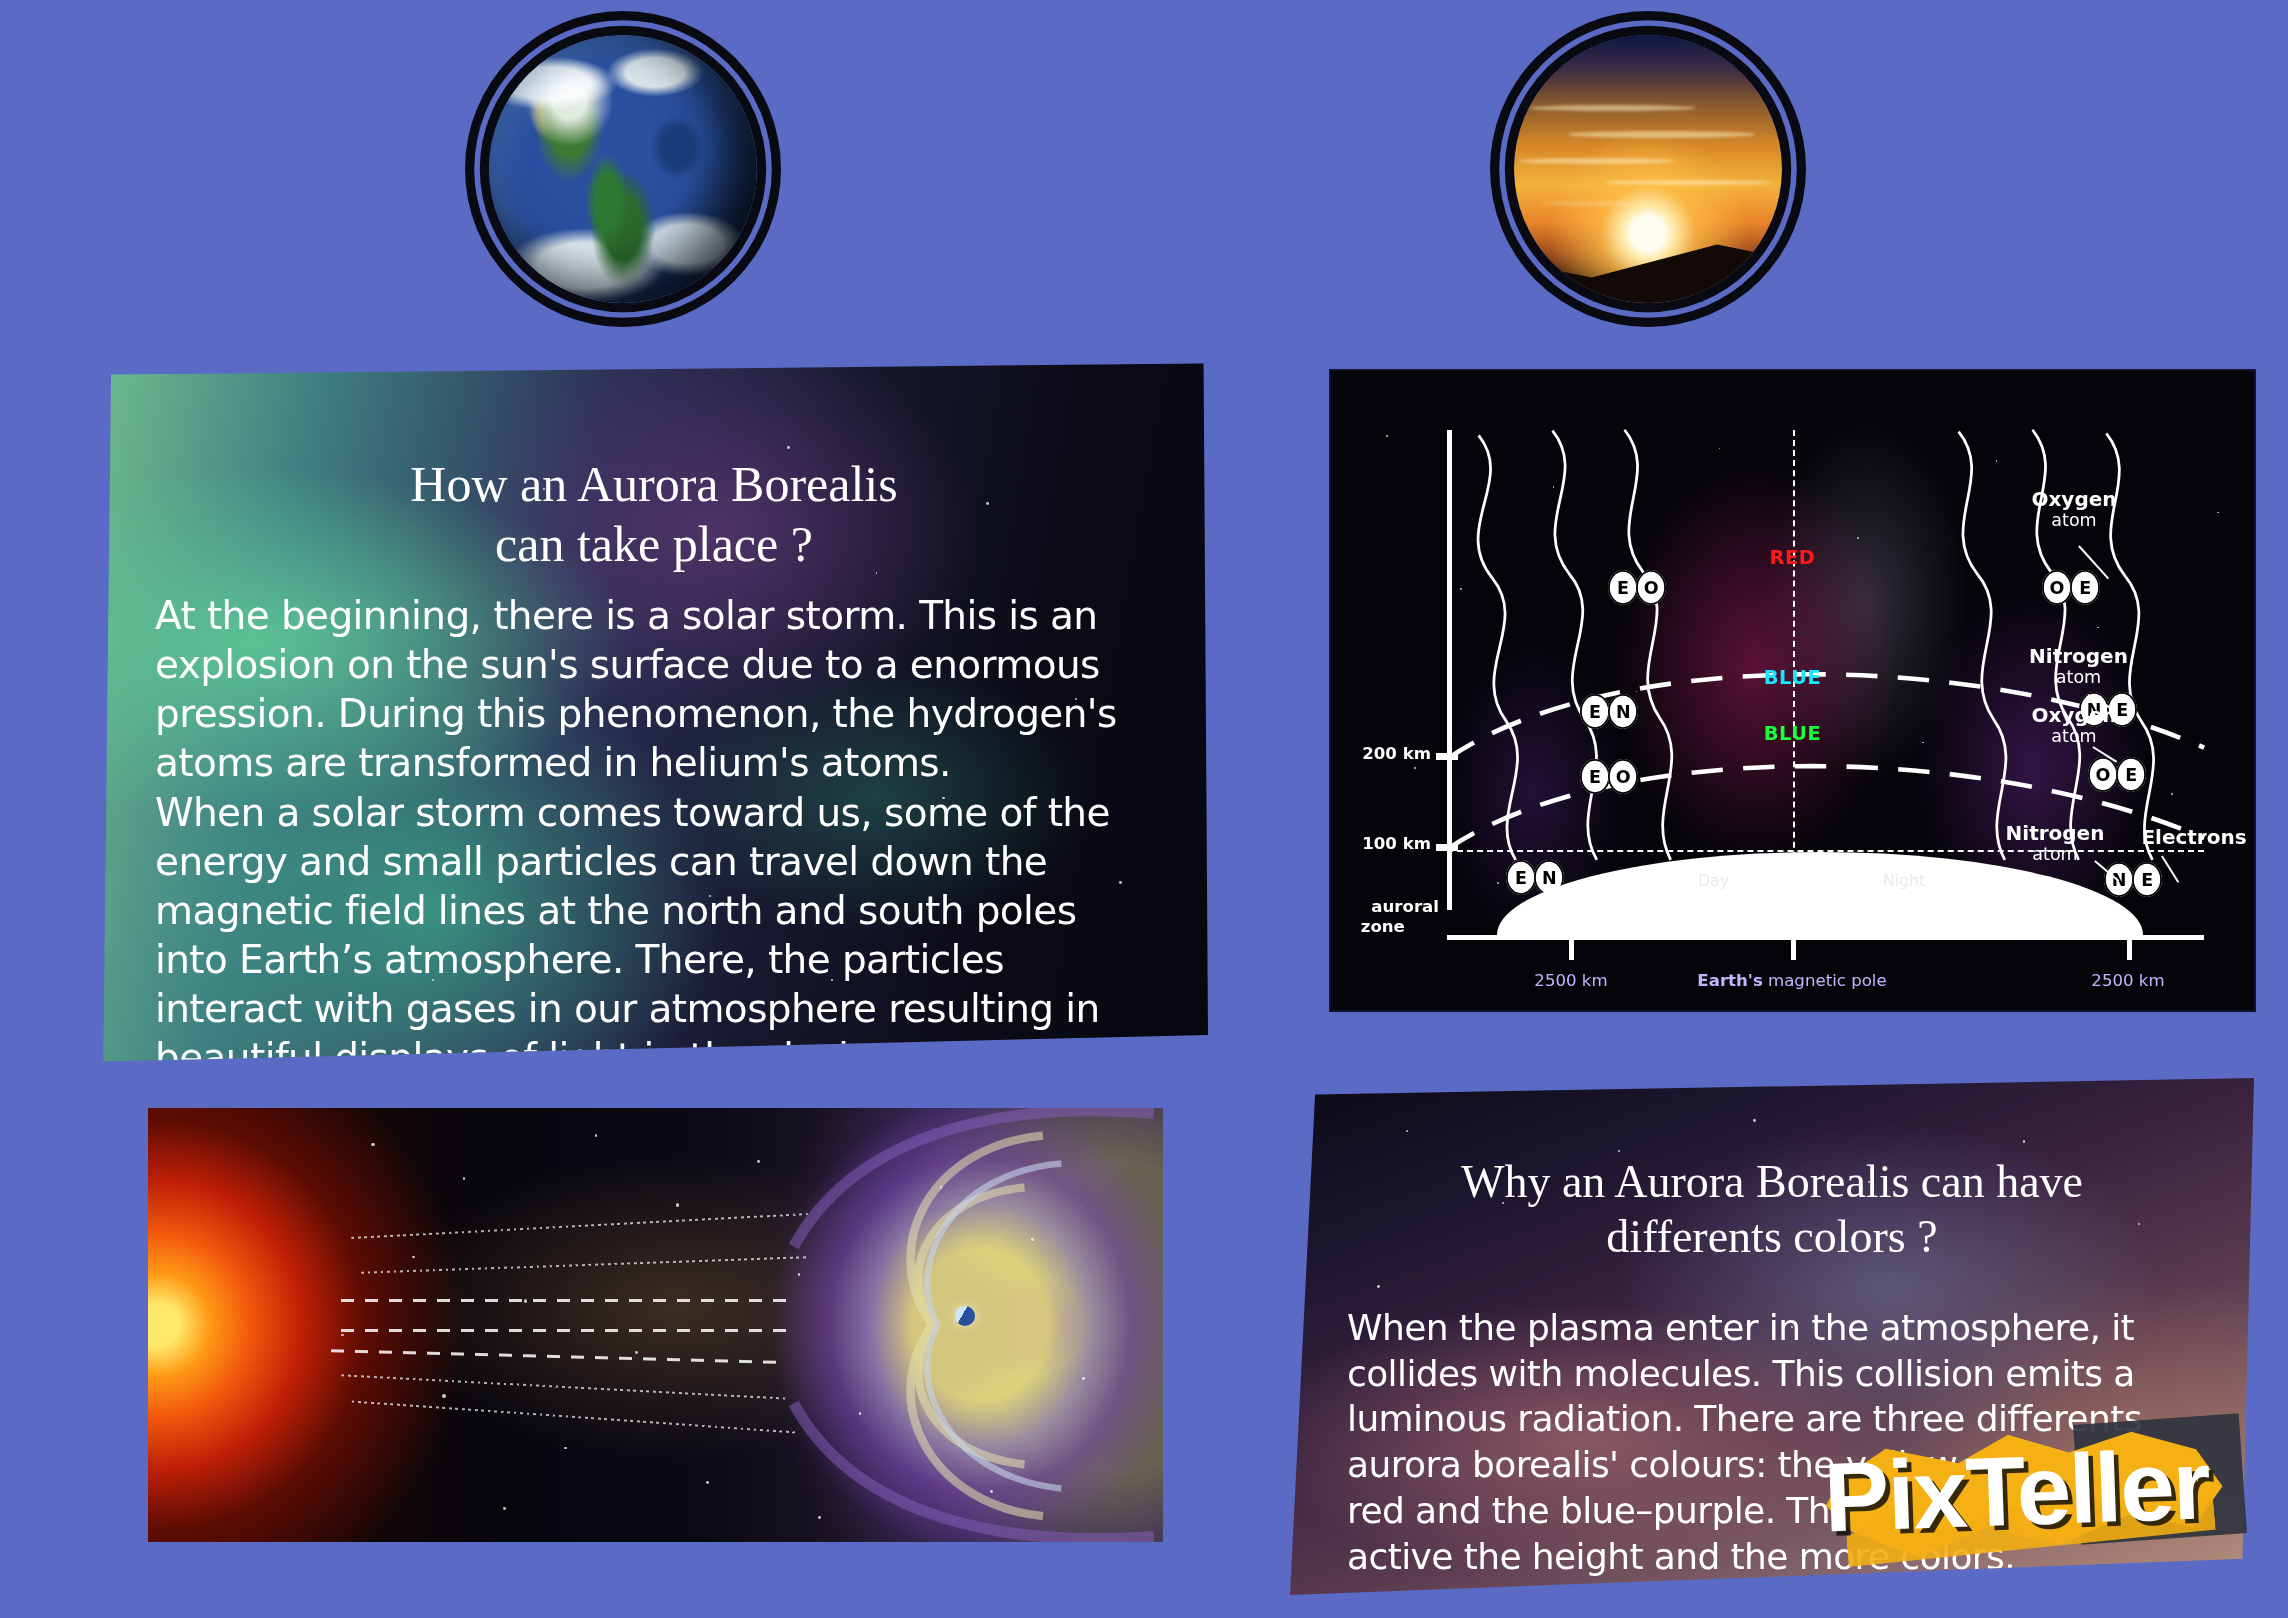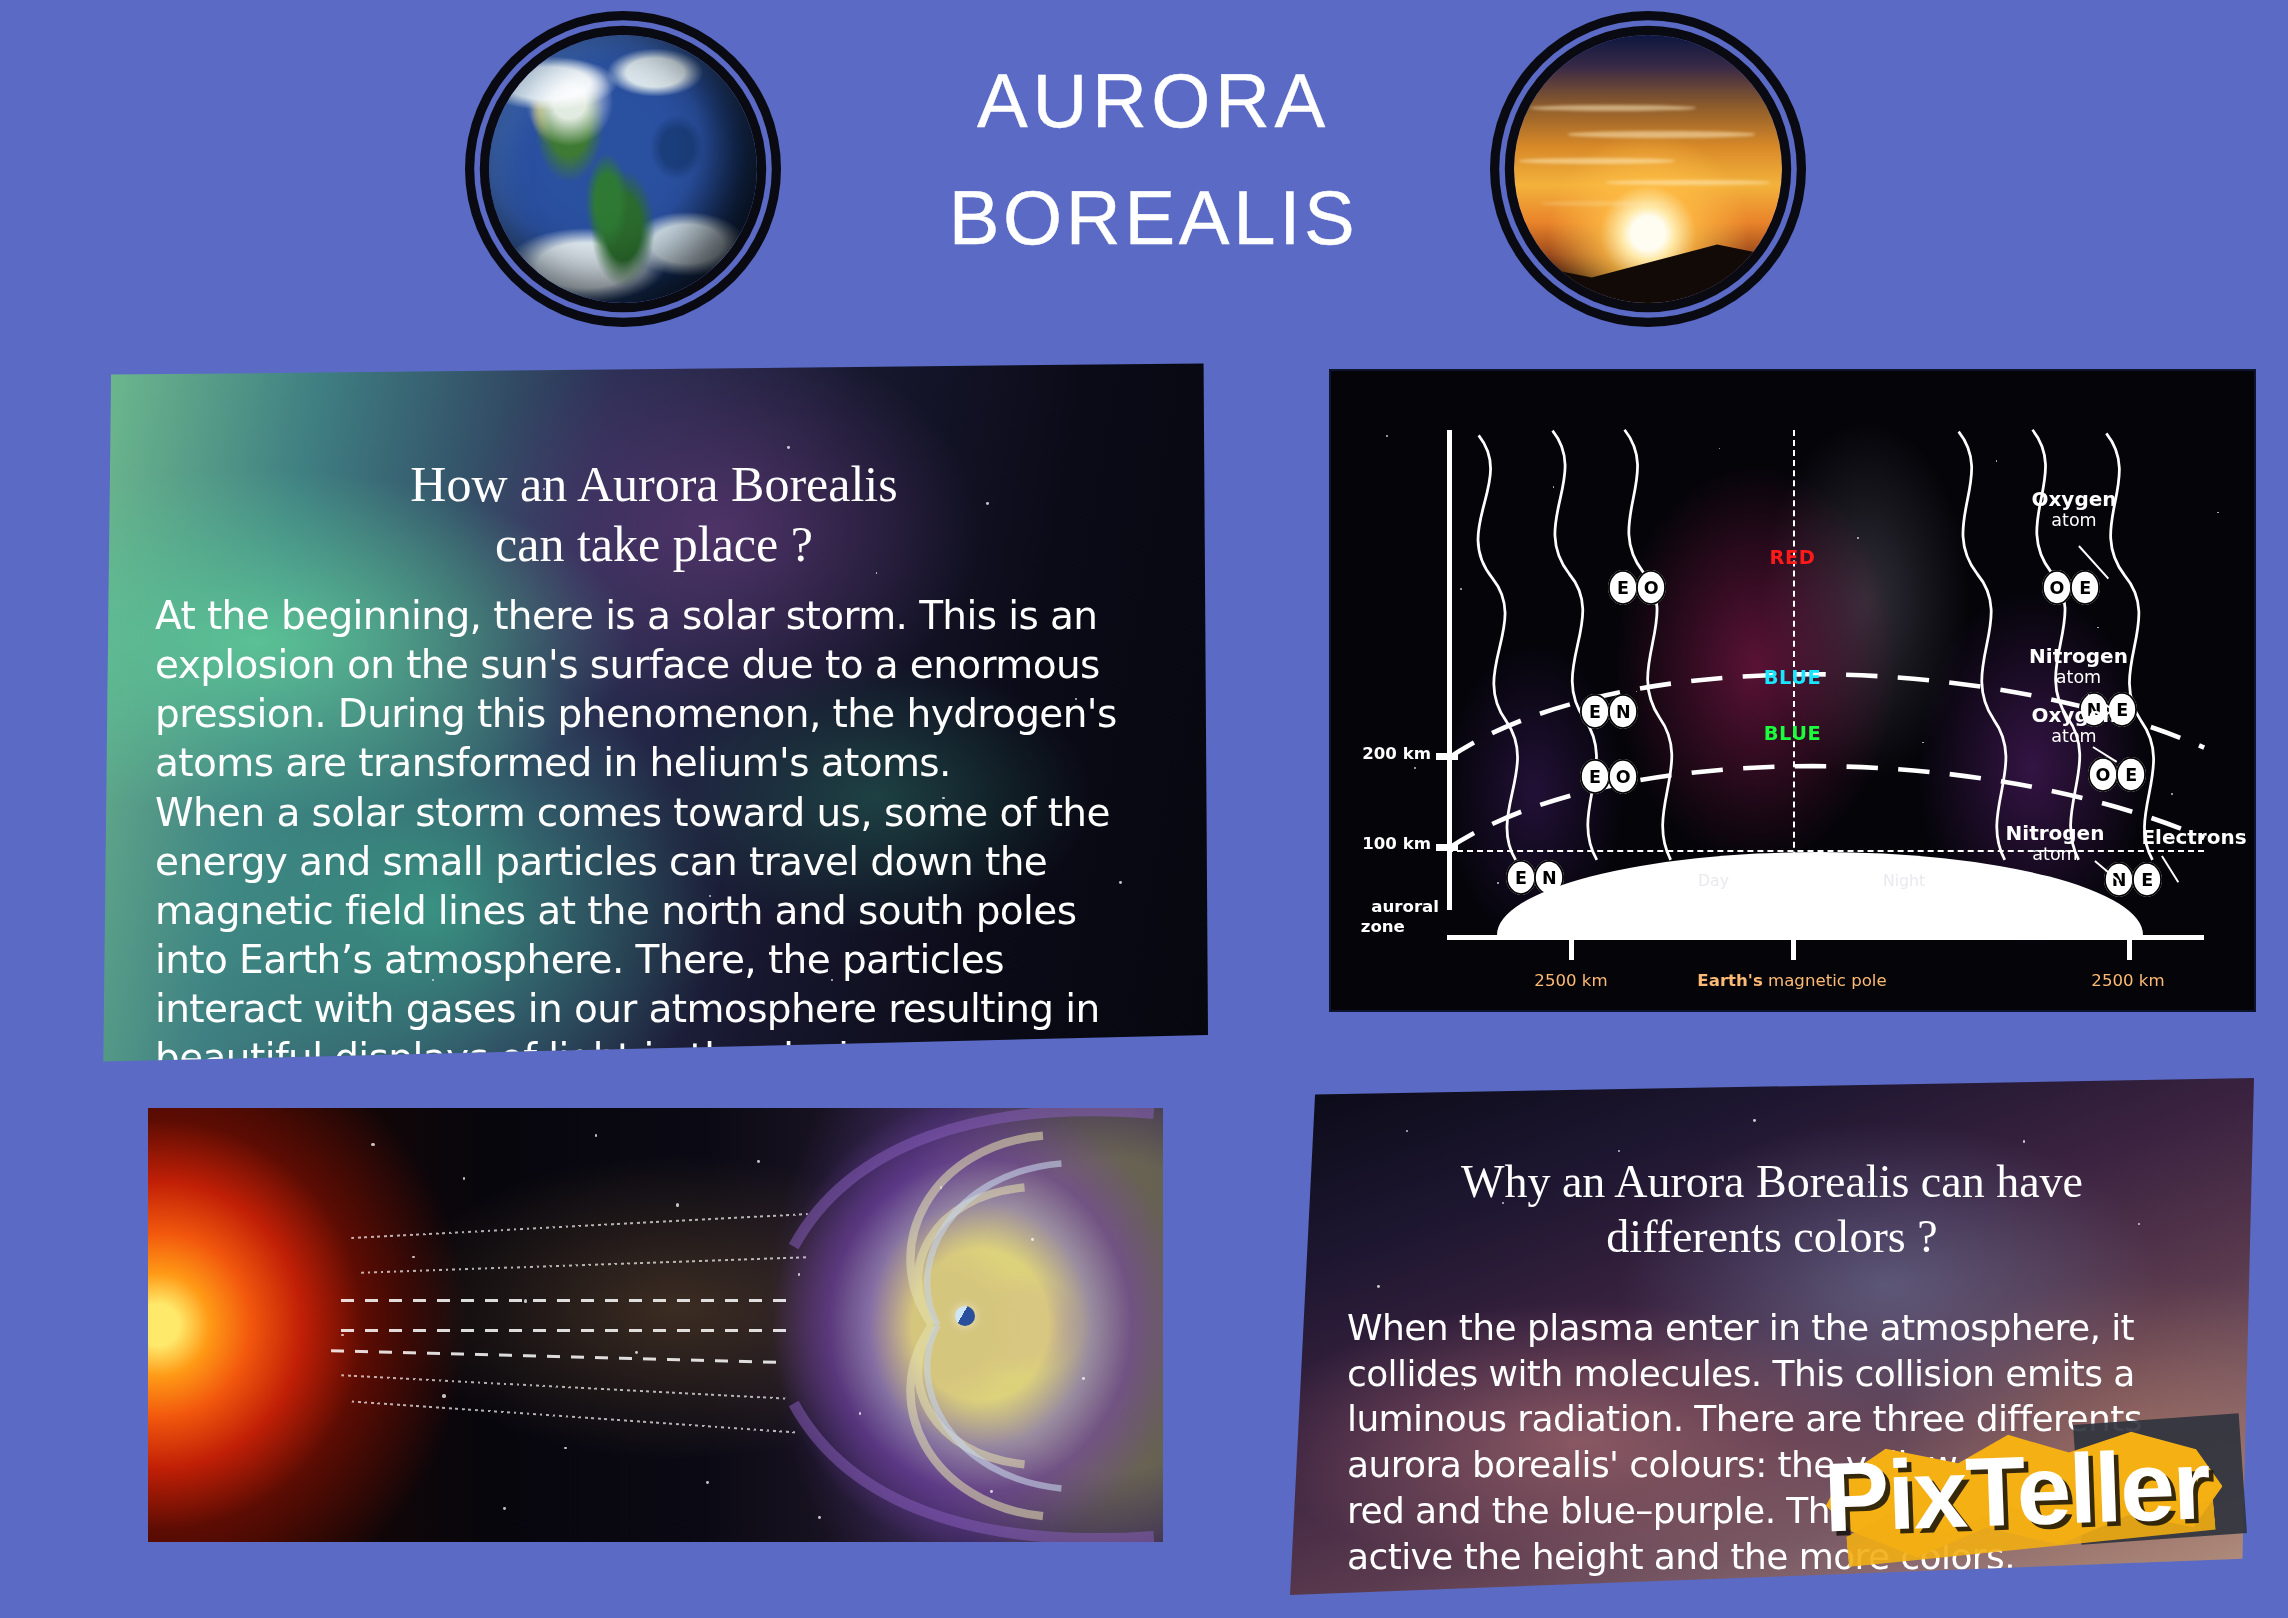--- a/index.html
+++ b/index.html
@@ -159,21 +159,21 @@
     position:absolute;left:166px;bottom:75px;width:646px;height:83px;
     background:#ffffff;
     border-radius:50% 50% 0 0 / 100% 100% 0 0;
   }
   .daynight{
     position:absolute;left:116px;bottom:158px;width:757px;height:0;
     border-top:2.8px dashed #ffffff;
   }
   .dn-lbl{position:absolute;color:#e9e9ef;font-family:"DejaVu Sans", sans-serif;font-size:15.7px;}
   .xtick{position:absolute;width:4.6px;height:20px;background:#fff;}
-  .xlbl{position:absolute;color:#fdba74;font-family:"DejaVu Sans", sans-serif;font-size:16.6px;transform:translateX(-50%);}
+  .xlbl{position:absolute;color:#c4b5fd;font-family:"DejaVu Sans", sans-serif;font-size:16.6px;transform:translateX(-50%);}
   .xlbl b{font-weight:bold;}
   .squig{position:absolute;}
 
   
   .panel-magneto{
     left:148px;top:1108px;width:1015px;height:434px;
     background:
       radial-gradient(circle at 1% 50%, #ffe96b 0 2%, #ff9a16 5%, #f2570d 9%, #c01f06 14%, #5c0c03 20%, rgba(40,6,2,0) 30%),
       radial-gradient(ellipse 24% 62% at 82% 50%, rgba(240,228,130,.85) 0 28%, rgba(190,170,220,.55) 46%, rgba(120,70,170,.55) 62%, rgba(60,30,110,0) 85%),
       radial-gradient(ellipse 9% 20% at 78% 50%, #3c1a66 0 60%, rgba(60,26,102,0) 100%),
@@ -253,24 +253,20 @@
       <div class="sunset">
         <div class="cloud" style="left:6%;top:26%;width:62%;"></div>
         <div class="cloud" style="left:20%;top:36%;width:70%;"></div>
         <div class="cloud" style="left:2%;top:46%;width:58%;height:5.5px;"></div>
         <div class="cloud" style="left:34%;top:54%;width:62%;height:5.5px;"></div>
         <div class="cloud" style="left:10%;top:62%;width:48%;height:4.6px;opacity:.45;"></div>
         <div class="ridge"></div>
       </div>
     </div>
 
-    <div class="title-block">
-      <div class="title-line">Aurora</div>
-      <div class="title-line second">Borealis</div>
-    </div>
   </div>
 
   <div class="panel panel-how">
     <div class="stars">
       <i style="left:62%;top:12%;width:2.8px;height:2.8px;"></i>
       <i style="left:70%;top:30%;width:1.8px;height:1.8px;"></i>
       <i style="left:80%;top:20%;width:2.8px;height:2.8px;"></i>
       <i style="left:88%;top:48%;width:1.8px;height:1.8px;"></i>
       <i style="left:76%;top:62%;width:2.8px;height:2.8px;"></i>
       <i style="left:55%;top:76%;width:1.8px;height:1.8px;"></i>

